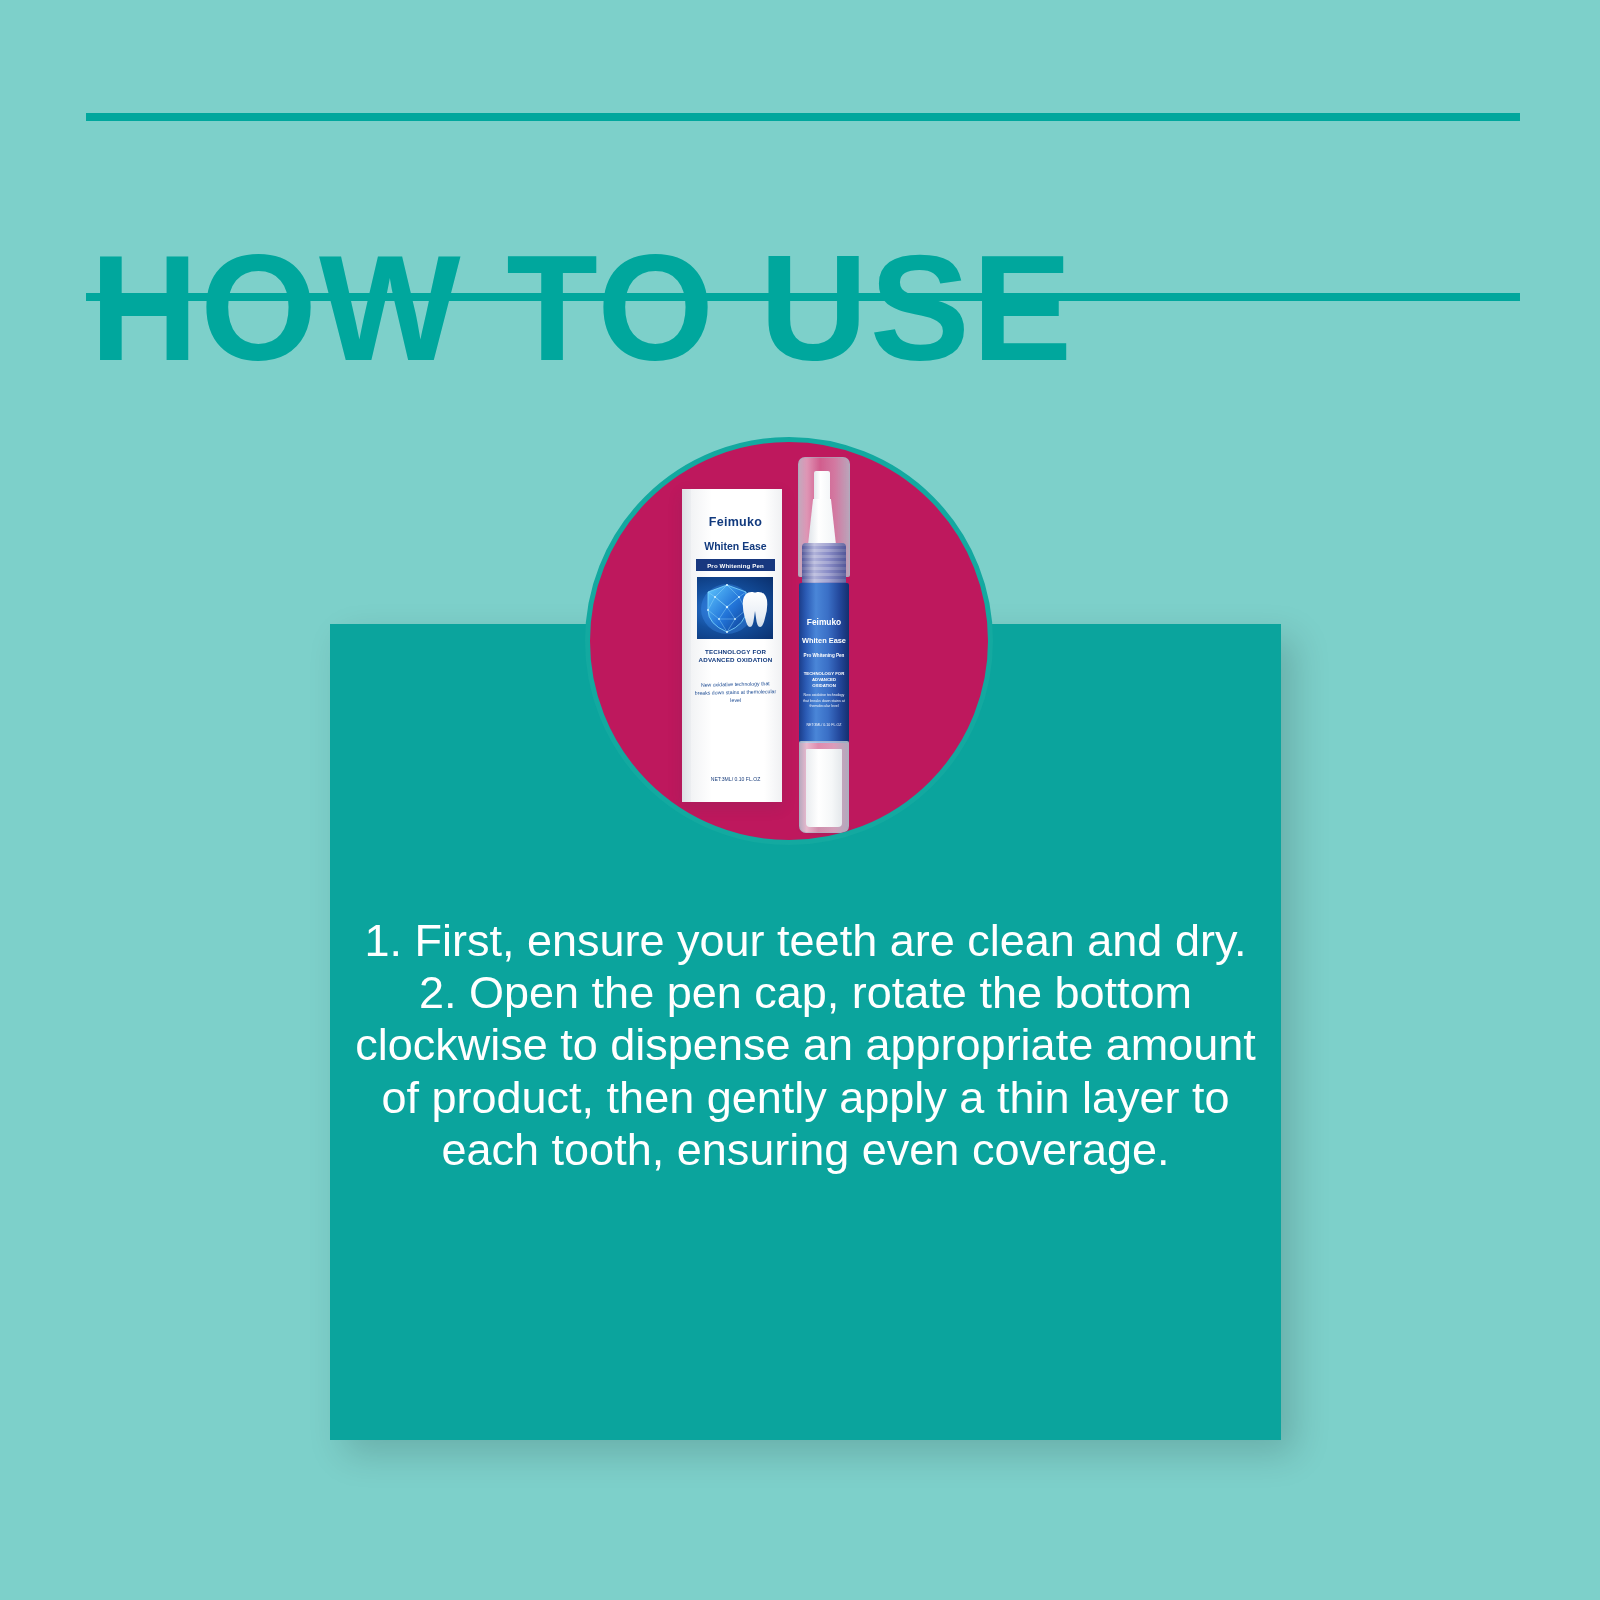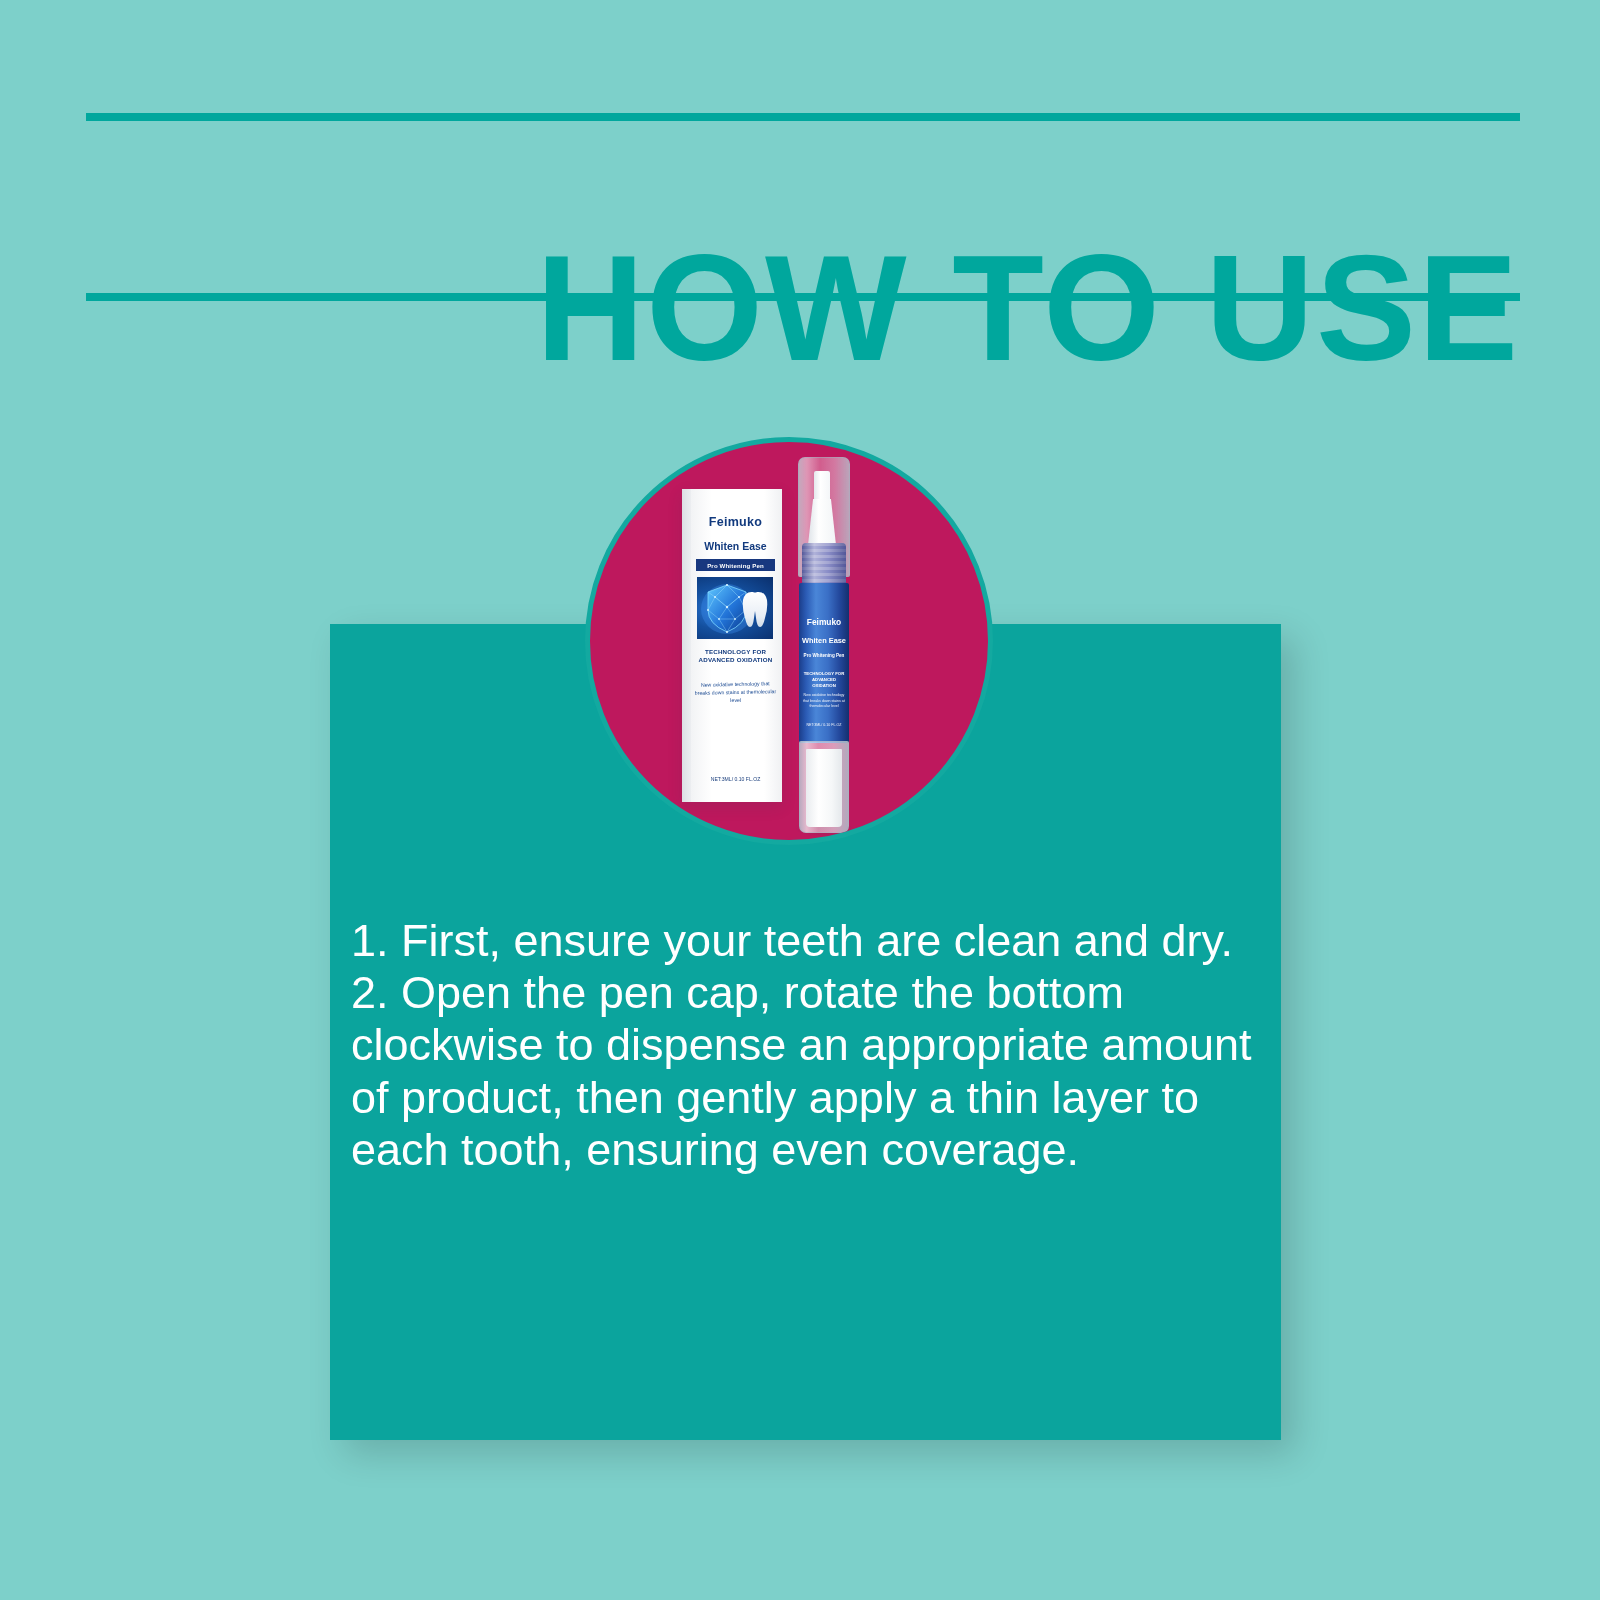--- a/index.html
+++ b/index.html
@@ -33,21 +33,21 @@
   }
   .rule.top  { top: 0; }
   .rule.bot  { bottom: 0; }
 
   #page-title {
     position: absolute;
     left: 4px;
     right: 0;
     top: 50%;
     transform: translateY(-50%);
-    text-align: right;
+    text-align: left;
     color: #00a79d;
     font-size: 150px;
     line-height: 1;
     font-weight: 700;
     letter-spacing: 2px;
     white-space: nowrap;
     font-family: "Liberation Sans", sans-serif;
   }
 
   
@@ -60,28 +60,28 @@
     background: #0ba49d;
     box-shadow: 14px 14px 34px rgba(0,0,0,0.16);
   }
 
   
   #instructions {
     position: absolute;
     left: 330px;
     top: 915px;
     width: 951px;
-    text-align: left;
+    text-align: center;
     color: #ffffff;
     font-size: 45px;
     line-height: 1.16;
     font-weight: 400;
     font-family: "Liberation Sans", sans-serif;
     white-space: pre-line;
-    padding: 0 21px;
+    padding: 0 12px;
     box-sizing: border-box;
   }
 
   
   #product-circle {
     position: absolute;
     left: 585px;
     top: 437px;
     width: 408px;
     height: 408px;

